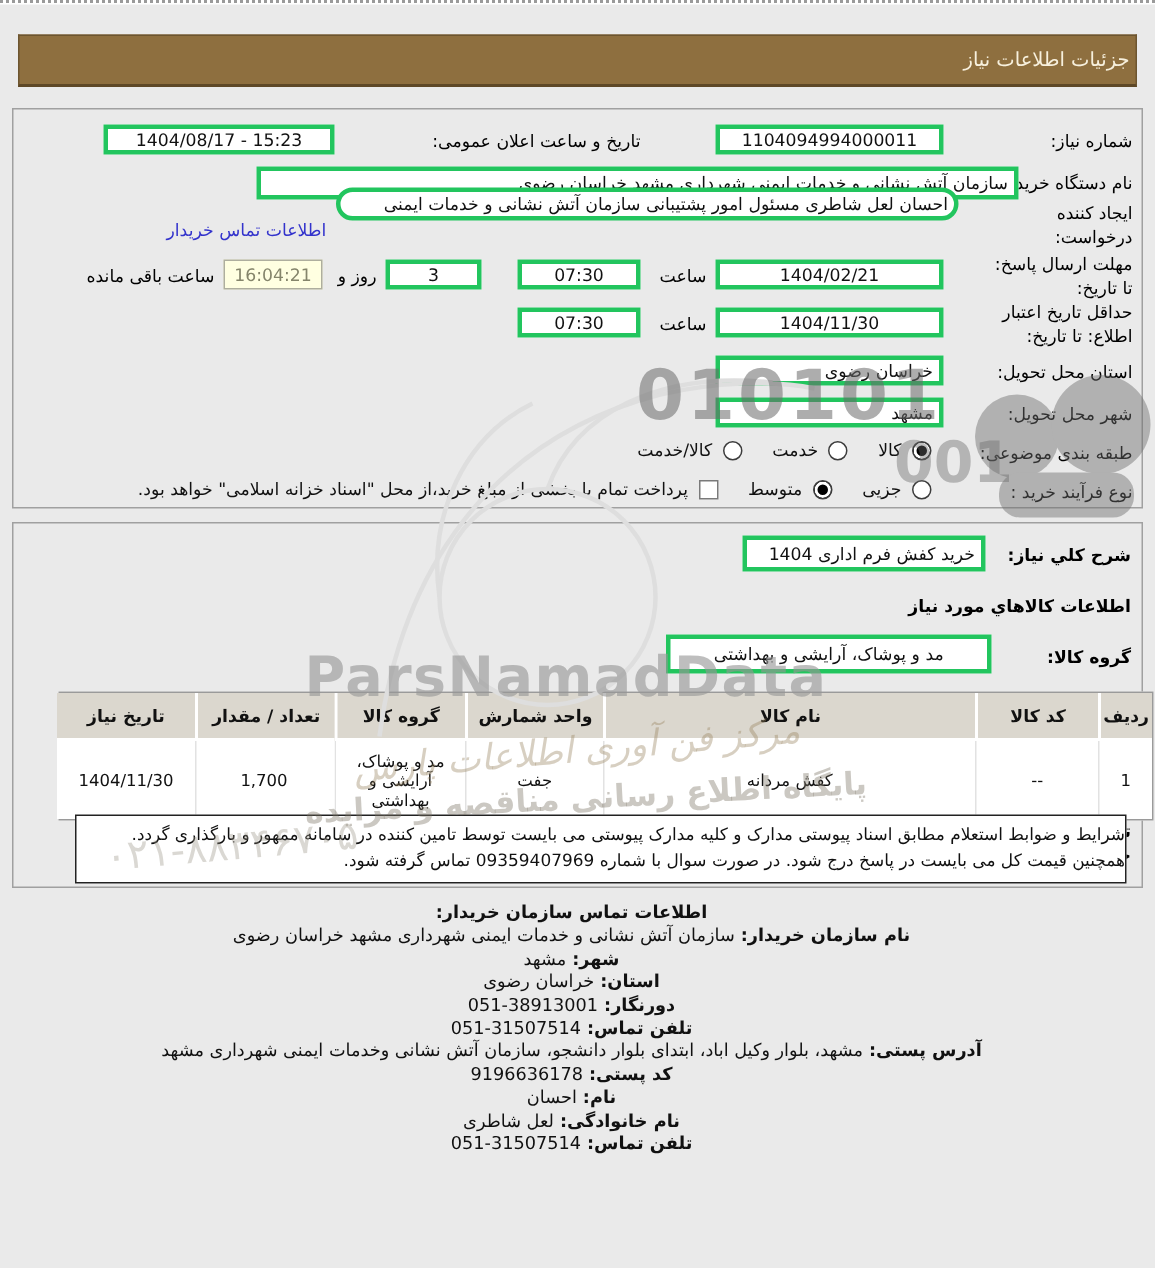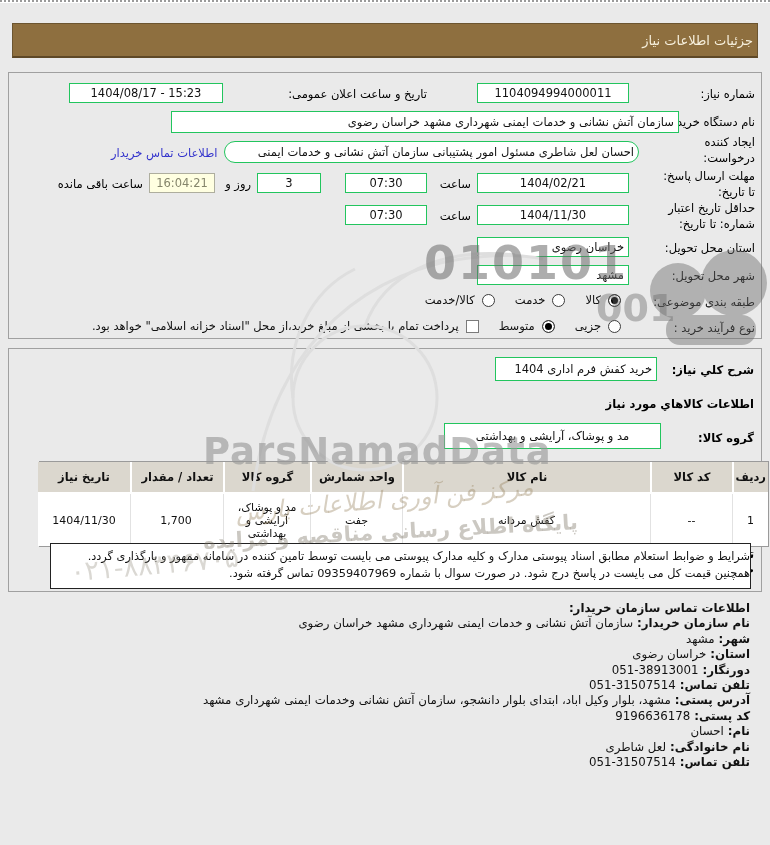--- a/index.html
+++ b/index.html
@@ -13,21 +13,21 @@
     background:#fff; border-top:2px dotted #9a9a9a; }
   .titlebar { position:absolute; left:12px; top:23px; width:746px; height:35px;
     background:#8E6F3F; border:1px solid #6C5530; border-bottom:2px solid #5E4827;
     display:flex; align-items:center; justify-content:flex-start;
     padding-right:4px; color:#F7F0DD; font-size:13px; }
   .grpbox { position:absolute; border:1px solid #A0A0A0; background:transparent; }
   #box1 { left:8px; top:72px; width:754px; height:267px; }
   #box2 { left:8px; top:348px; width:754px; height:244px; }
   .lbl { position:absolute; white-space:nowrap; color:#000; }
   .b { font-weight:bold; }
-  .inp { position:absolute; background:#fff; border:1px solid #22c55e;
+  .inp { position:absolute; background:#fff; border:3px solid #22c55e;
     display:flex; align-items:center; overflow:hidden; white-space:nowrap;
     font-size:11.5px; }
   .inp.center { justify-content:center; }
   .inp.rright { justify-content:flex-start; padding-right:4px; }
   .ltrbox { direction:ltr; }
   .link { position:absolute; color:#3333CC; text-decoration:none; white-space:nowrap; cursor:pointer; }
   .timeleft { position:absolute; background:#FFFFE1; border:1px solid #AEAE9E;
     color:#85856B; display:flex; align-items:center; justify-content:center; direction:ltr; }
   .optrow { position:absolute; display:flex; align-items:center; gap:7px; white-space:nowrap; }
   .radio { width:13px; height:13px; border:1px solid #3c3c3c; border-radius:50%;
@@ -42,22 +42,22 @@
   th { background:#DBD7CE; font-weight:bold; font-size:11.5px; padding:8px 2px;
     border-left:2px solid #fff; border-bottom:2px solid #fff; text-align:center; }
   th:last-child { border-left:none; }
   td { background:#fff; font-size:11px; text-align:center; padding:4px 3px;
     border-left:1px solid #e2e2e2; height:52px; vertical-align:middle; }
   td:last-child { border-left:none; }
   .remarksbox { position:absolute; left:41px; top:194px; width:701px; height:46px;
     background:#fff; border:1px solid #222; padding:4px 0; font-size:11.3px;
     line-height:17px; overflow:hidden; text-align:right; }
   
-  .footer { position:absolute; left:0; top:601px; width:770px; padding-right:20px;
-    font-size:11.8px; line-height:15.4px; }
+  .footer { position:absolute; left:0; top:601px; width:770px; padding-right:8px;
+    font-size:11.8px; line-height:15.4px;text-align:center; }
   .fline .fval { margin-right:4px; }
   
   .wm { position:absolute; pointer-events:none; z-index:60; }
   .wm-brand { left:203px; top:430px; font-size:37px; font-weight:bold;
     color:rgba(150,150,150,.62); letter-spacing:1px; direction:ltr; }
   .wm-digits { left:424px; top:236px; font-size:46px; font-weight:bold;
     color:rgba(105,105,105,.55); letter-spacing:2px; direction:ltr; }
   .wm-digits2 { left:596px; top:286px; font-size:38px; font-weight:bold;
     color:rgba(105,105,105,.42); direction:ltr; }
   .wm-callig { left:235px; top:486px; font-size:24px; font-style:italic;
@@ -82,35 +82,35 @@
   <span class="lbl" style="right:6px; top:14px;">شماره نیاز:</span>
   <div class="inp center ltrbox" style="right:132px; top:10px; width:152px; height:20px;">1104094994000011</div>
   <span class="lbl" style="right:334px; top:14px;">تاریخ و ساعت اعلان عمومی:</span>
   <div class="inp center ltrbox" style="left:60px; top:10px; width:154px; height:20px;">1404/08/17 - 15:23</div>
 
   <span class="lbl" style="right:6px; top:42px;">نام دستگاه خریدار:</span>
   <div class="inp rright" style="right:82px; top:38px; width:508px; height:22px;">سازمان آتش نشانی و خدمات ایمنی شهرداری مشهد خراسان رضوی</div>
 
   <span class="lbl" style="right:6px; top:62px;">ایجاد کننده</span>
   <span class="lbl" style="right:6px; top:78px;">درخواست:</span>
-  <div class="inp rright" style="right:122px; top:68px; width:415px; height:22px;border-radius:11px;">احسان لعل شاطری مسئول امور پشتیبانی سازمان آتش نشانی و خدمات ایمنی</div>
+  <div class="inp rright" style="right:122px; top:52px; width:415px; height:22px;border-radius:11px;">احسان لعل شاطری مسئول امور پشتیبانی سازمان آتش نشانی و خدمات ایمنی</div>
   <a class="link" style="left:102px; top:73px;">اطلاعات تماس خریدار</a>
 
   <span class="lbl" style="right:6px; top:96px;">مهلت ارسال پاسخ:</span>
   <span class="lbl" style="right:6px; top:112px;">تا تاریخ:</span>
   <div class="inp center ltrbox" style="right:132px; top:100px; width:152px; height:20px;">1404/02/21</div>
   <span class="lbl" style="right:290px; top:104px;">ساعت</span>
   <div class="inp center ltrbox" style="right:334px; top:100px; width:82px; height:20px;">07:30</div>
   <div class="inp center ltrbox" style="right:440px; top:100px; width:64px; height:20px;">3</div>
   <span class="lbl" style="right:510px; top:104px;margin-left:28px;">روز و</span>
   <div class="timeleft" style="right:546px; top:100px; width:66px; height:20px;">16:04:21</div>
   <span class="lbl" style="right:618px; top:104px;">ساعت باقی مانده</span>
 
   <span class="lbl" style="right:6px; top:128px;">حداقل تاریخ اعتبار</span>
-  <span class="lbl" style="right:6px; top:144px;">شماره: تا تاریخ:</span>
+  <span class="lbl" style="right:6px; top:144px;">اطلاع: تا تاریخ:</span>
   <div class="inp center ltrbox" style="right:132px; top:132px; width:152px; height:20px;">1404/11/30</div>
   <span class="lbl" style="right:290px; top:136px;">ساعت</span>
   <div class="inp center ltrbox" style="right:334px; top:132px; width:82px; height:20px;">07:30</div>
 
   <span class="lbl" style="right:6px; top:168px;">استان محل تحویل:</span>
   <div class="inp rright" style="right:132px; top:164px; width:152px; height:20px;">خراسان رضوی</div>
 
   <span class="lbl" style="right:6px; top:196px;">شهر محل تحویل:</span>
   <div class="inp rright" style="right:132px; top:192px; width:152px; height:20px;">مشهد</div>
 

